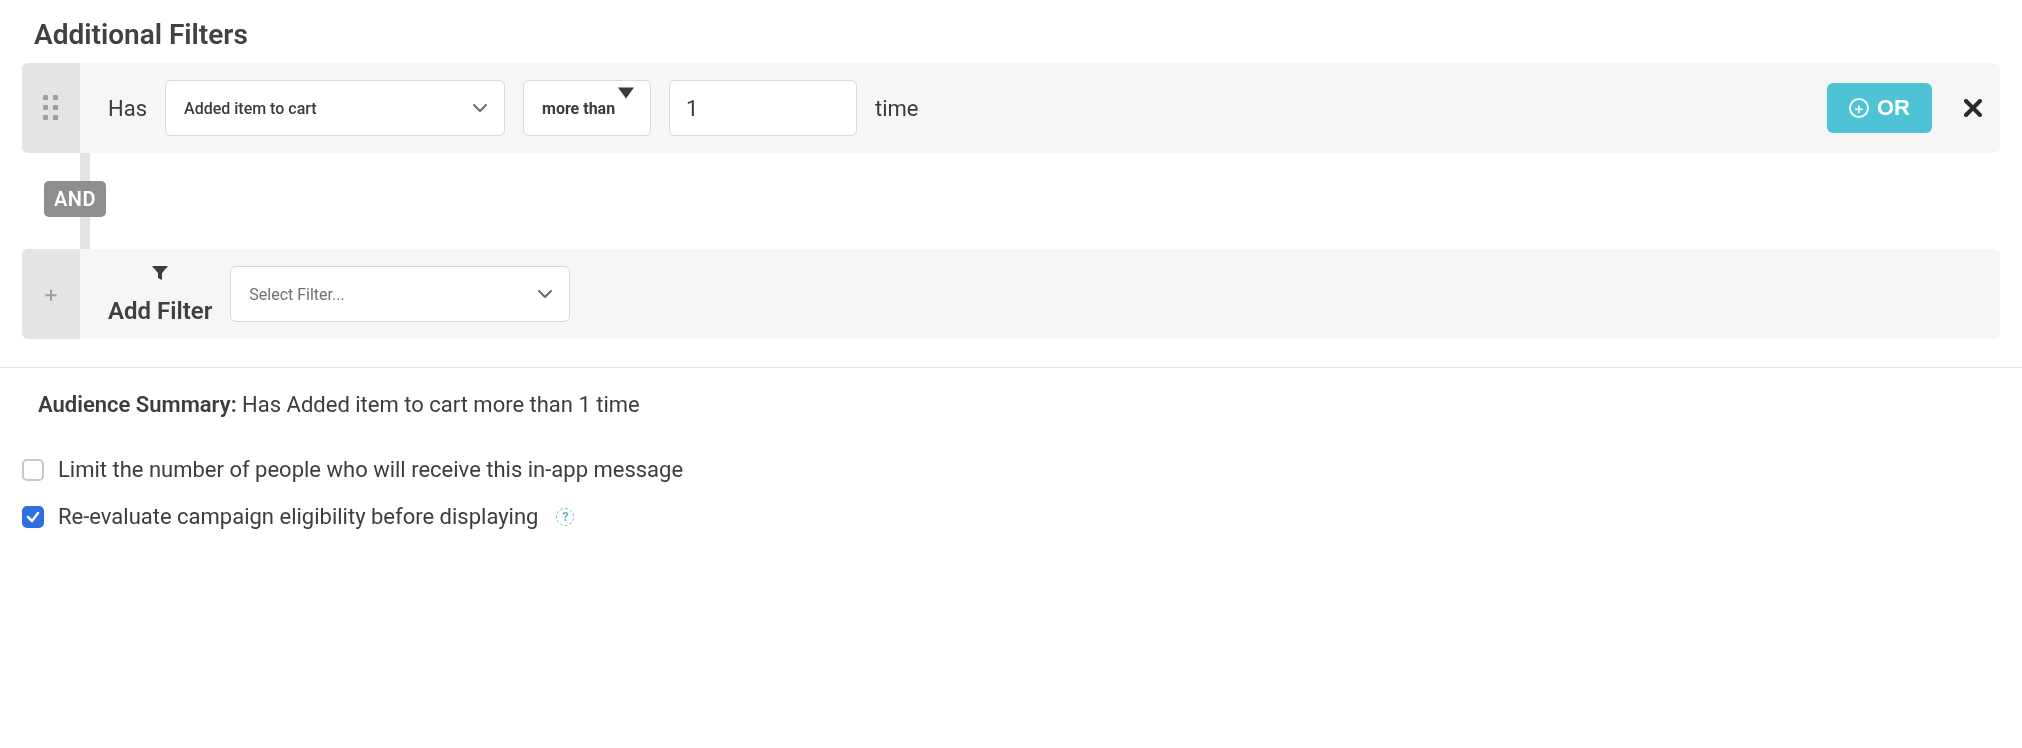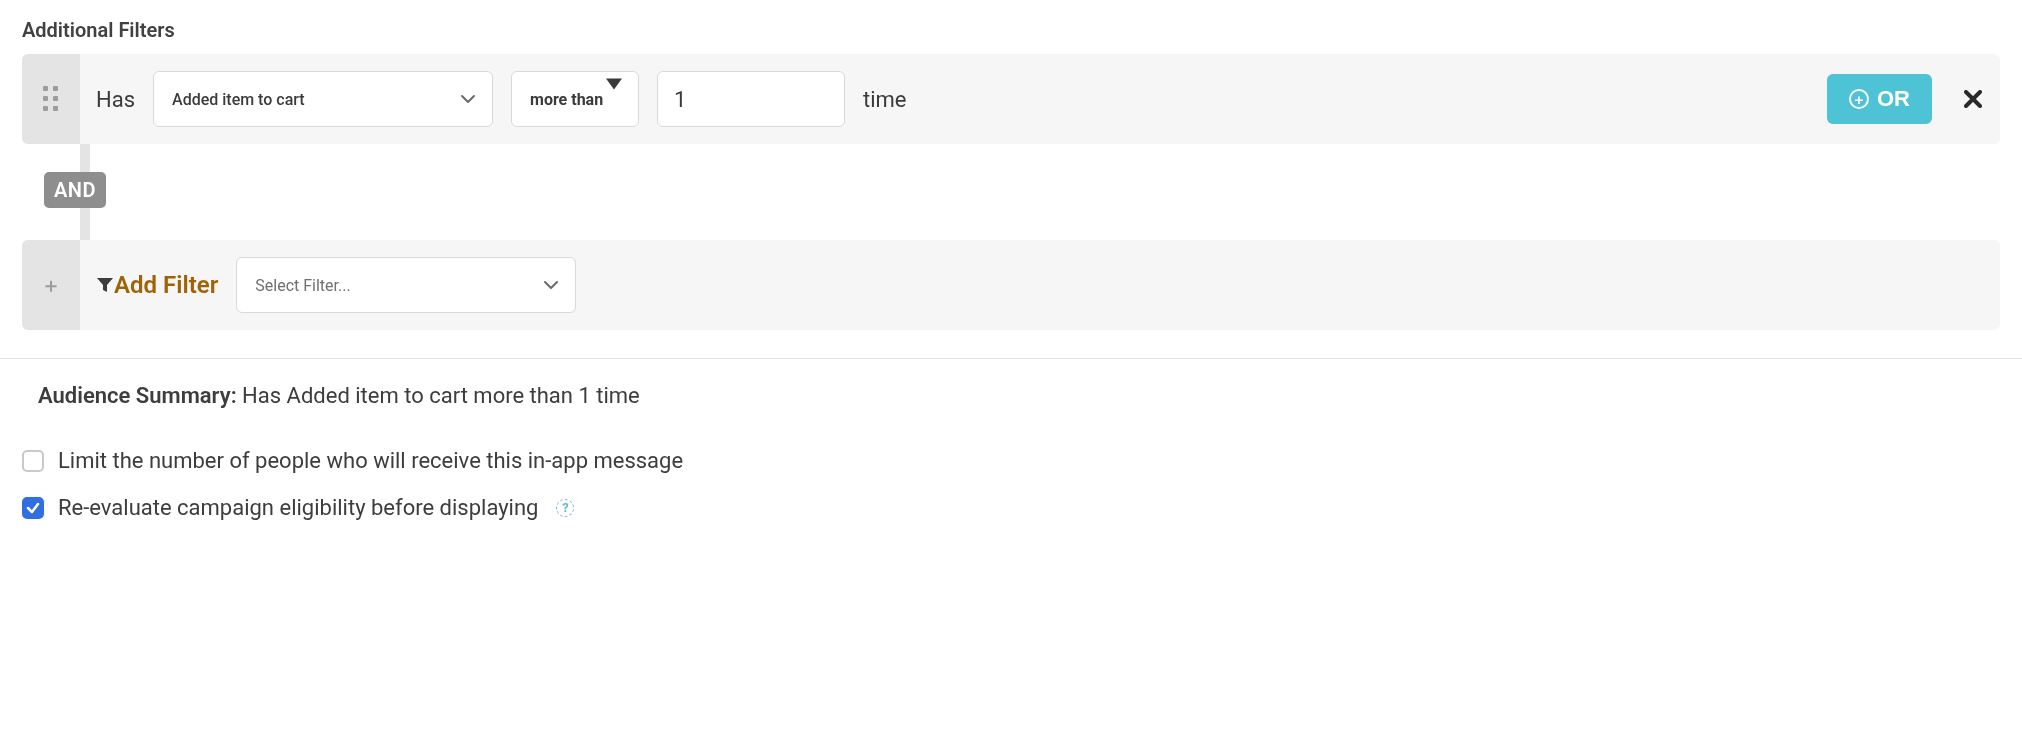--- a/index.html
+++ b/index.html
@@ -9,24 +9,24 @@
     font-family: -apple-system, BlinkMacSystemFont, "Segoe UI", Roboto, "Helvetica Neue", Arial, sans-serif;
     color: #3b3b3b;
     font-size: 18px;
     background: #fff;
   }
   .page {
     padding: 18px 22px 30px 22px;
     width: 100%;
   }
   .section-title {
-    font-size: 20px;
+    font-size: 28px;
     font-weight: 600;
     color: #414141;
-    margin: 0 0 12px 0;
+    margin: 0 0 12px 12px;
   }
 
   
   .filters-wrap { position: relative; }
   .filter-row {
     display: flex;
     align-items: center;
     background: #f6f6f6;
     border-radius: 6px;
     height: 90px;
@@ -57,21 +57,21 @@
   .plus-icon {
     font-size: 20px;
     color: #9d9d9d;
     font-weight: 700;
   }
 
   .filter-body {
     display: flex;
     align-items: center;
     gap: 18px;
-    padding-left: 16px;
+    padding-left: 28px;
     flex: 1;
   }
 
   .prefix-label, .suffix-label {
     font-size: 22px;
     color: #3b3b3b;
   }
 
   .select-box {
     position: relative;
@@ -179,24 +179,25 @@
     font-weight: 600;
     padding: 6px 10px;
     border-radius: 5px;
     letter-spacing: 0.5px;
   }
 
   
   .add-filter-label {
     display: flex;
     align-items: center;
-    gap: 0;
+    gap: 15px;
     font-weight: 600;
     font-size: 24px;
-    color: #a16207;
+    color: #404040;
+    flex-direction: column;
   }
 
   
   .hdivider {
     border: none;
     border-top: 1px solid #e5e5e5;
     margin: 28px -22px 24px -22px;
   }
 
   

